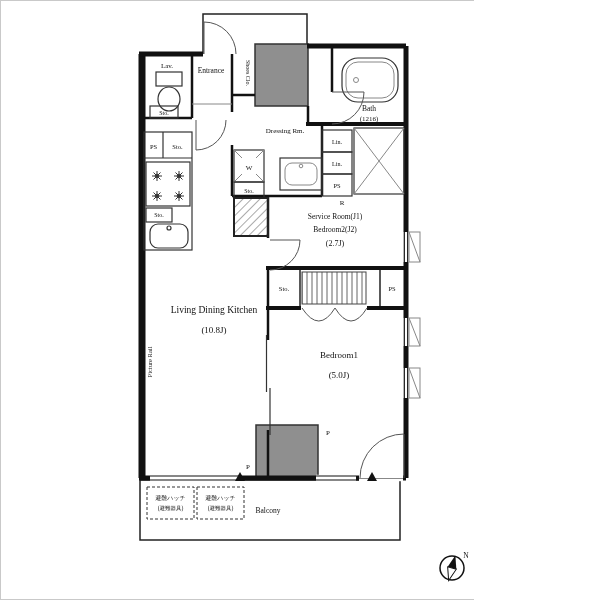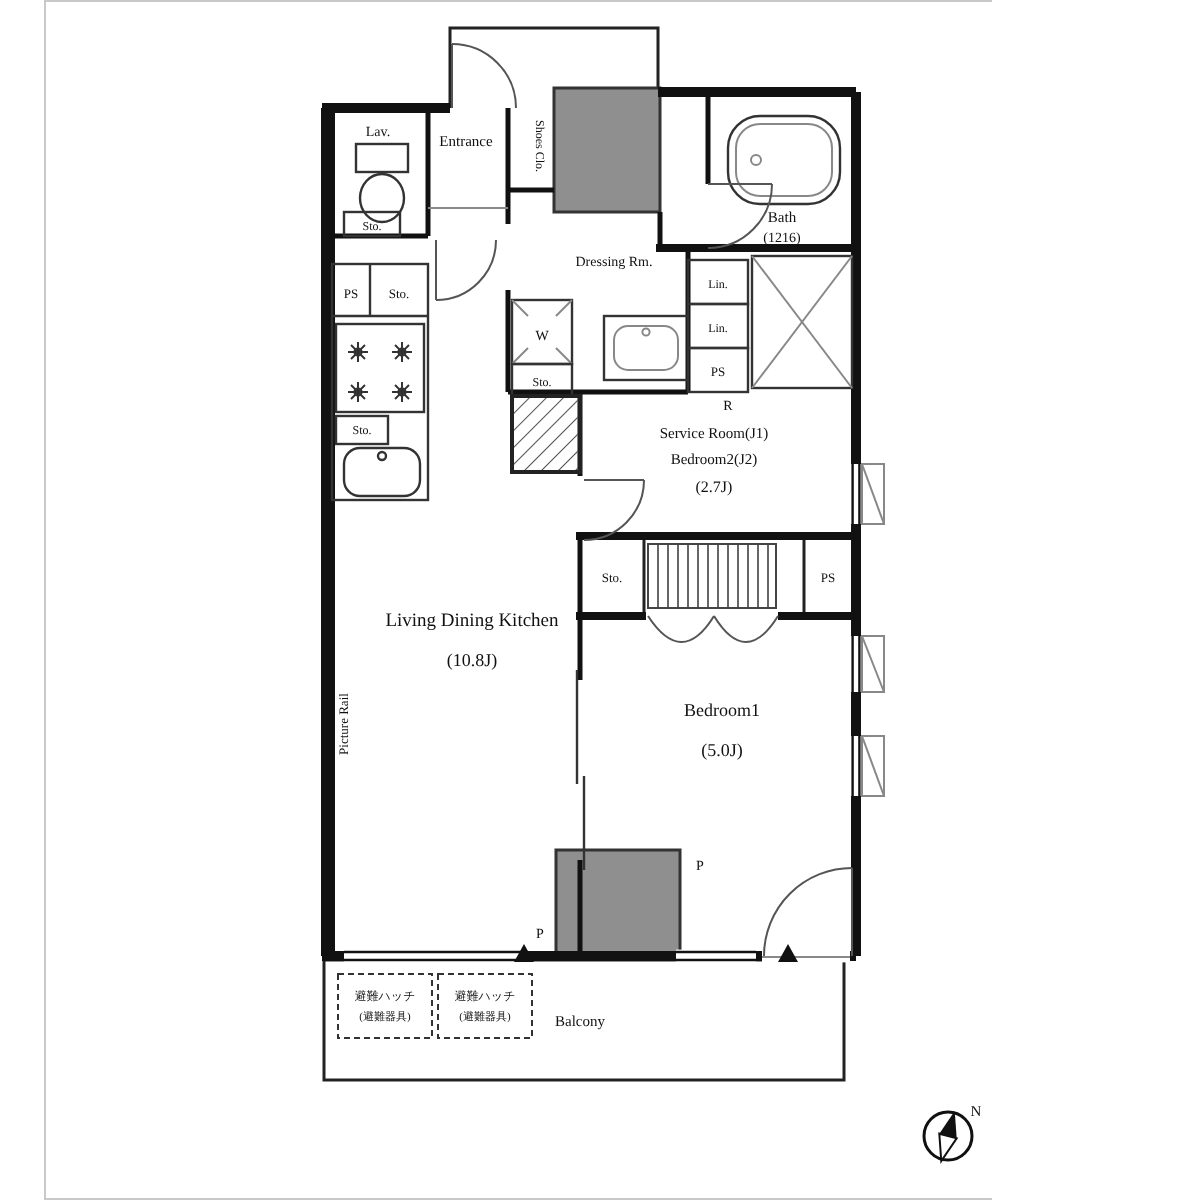--- a/index.html
+++ b/index.html
@@ -1,17 +1,17 @@
 <!DOCTYPE html>
 <html><head>
 <meta charset="utf-8">
 <style>
   html,body{margin:0;padding:0;background:#fff;}
   .page{width:474px;height:600px;position:relative;background:#ffffff;overflow:hidden;
-        font-family:"Liberation Serif","DejaVu Serif",serif;padding-left:22px;}
+        font-family:"Liberation Serif","DejaVu Serif",serif;}
   svg{display:block;}
   .t{font-family:"Liberation Serif","DejaVu Serif",serif;fill:#111;}
   .w7{stroke:#111;stroke-width:7;fill:none;}
   .w5{stroke:#111;stroke-width:5;fill:none;}
   .w4{stroke:#111;stroke-width:4;fill:none;}
   .w25{stroke:#111;stroke-width:2.5;fill:none;}
   .w15{stroke:#222;stroke-width:1.5;fill:none;}
   .fx{stroke:#333;stroke-width:1.2;fill:none;}
   .fxl{stroke:#888;stroke-width:1;fill:none;}
   .arc{stroke:#555;stroke-width:1;fill:none;}

